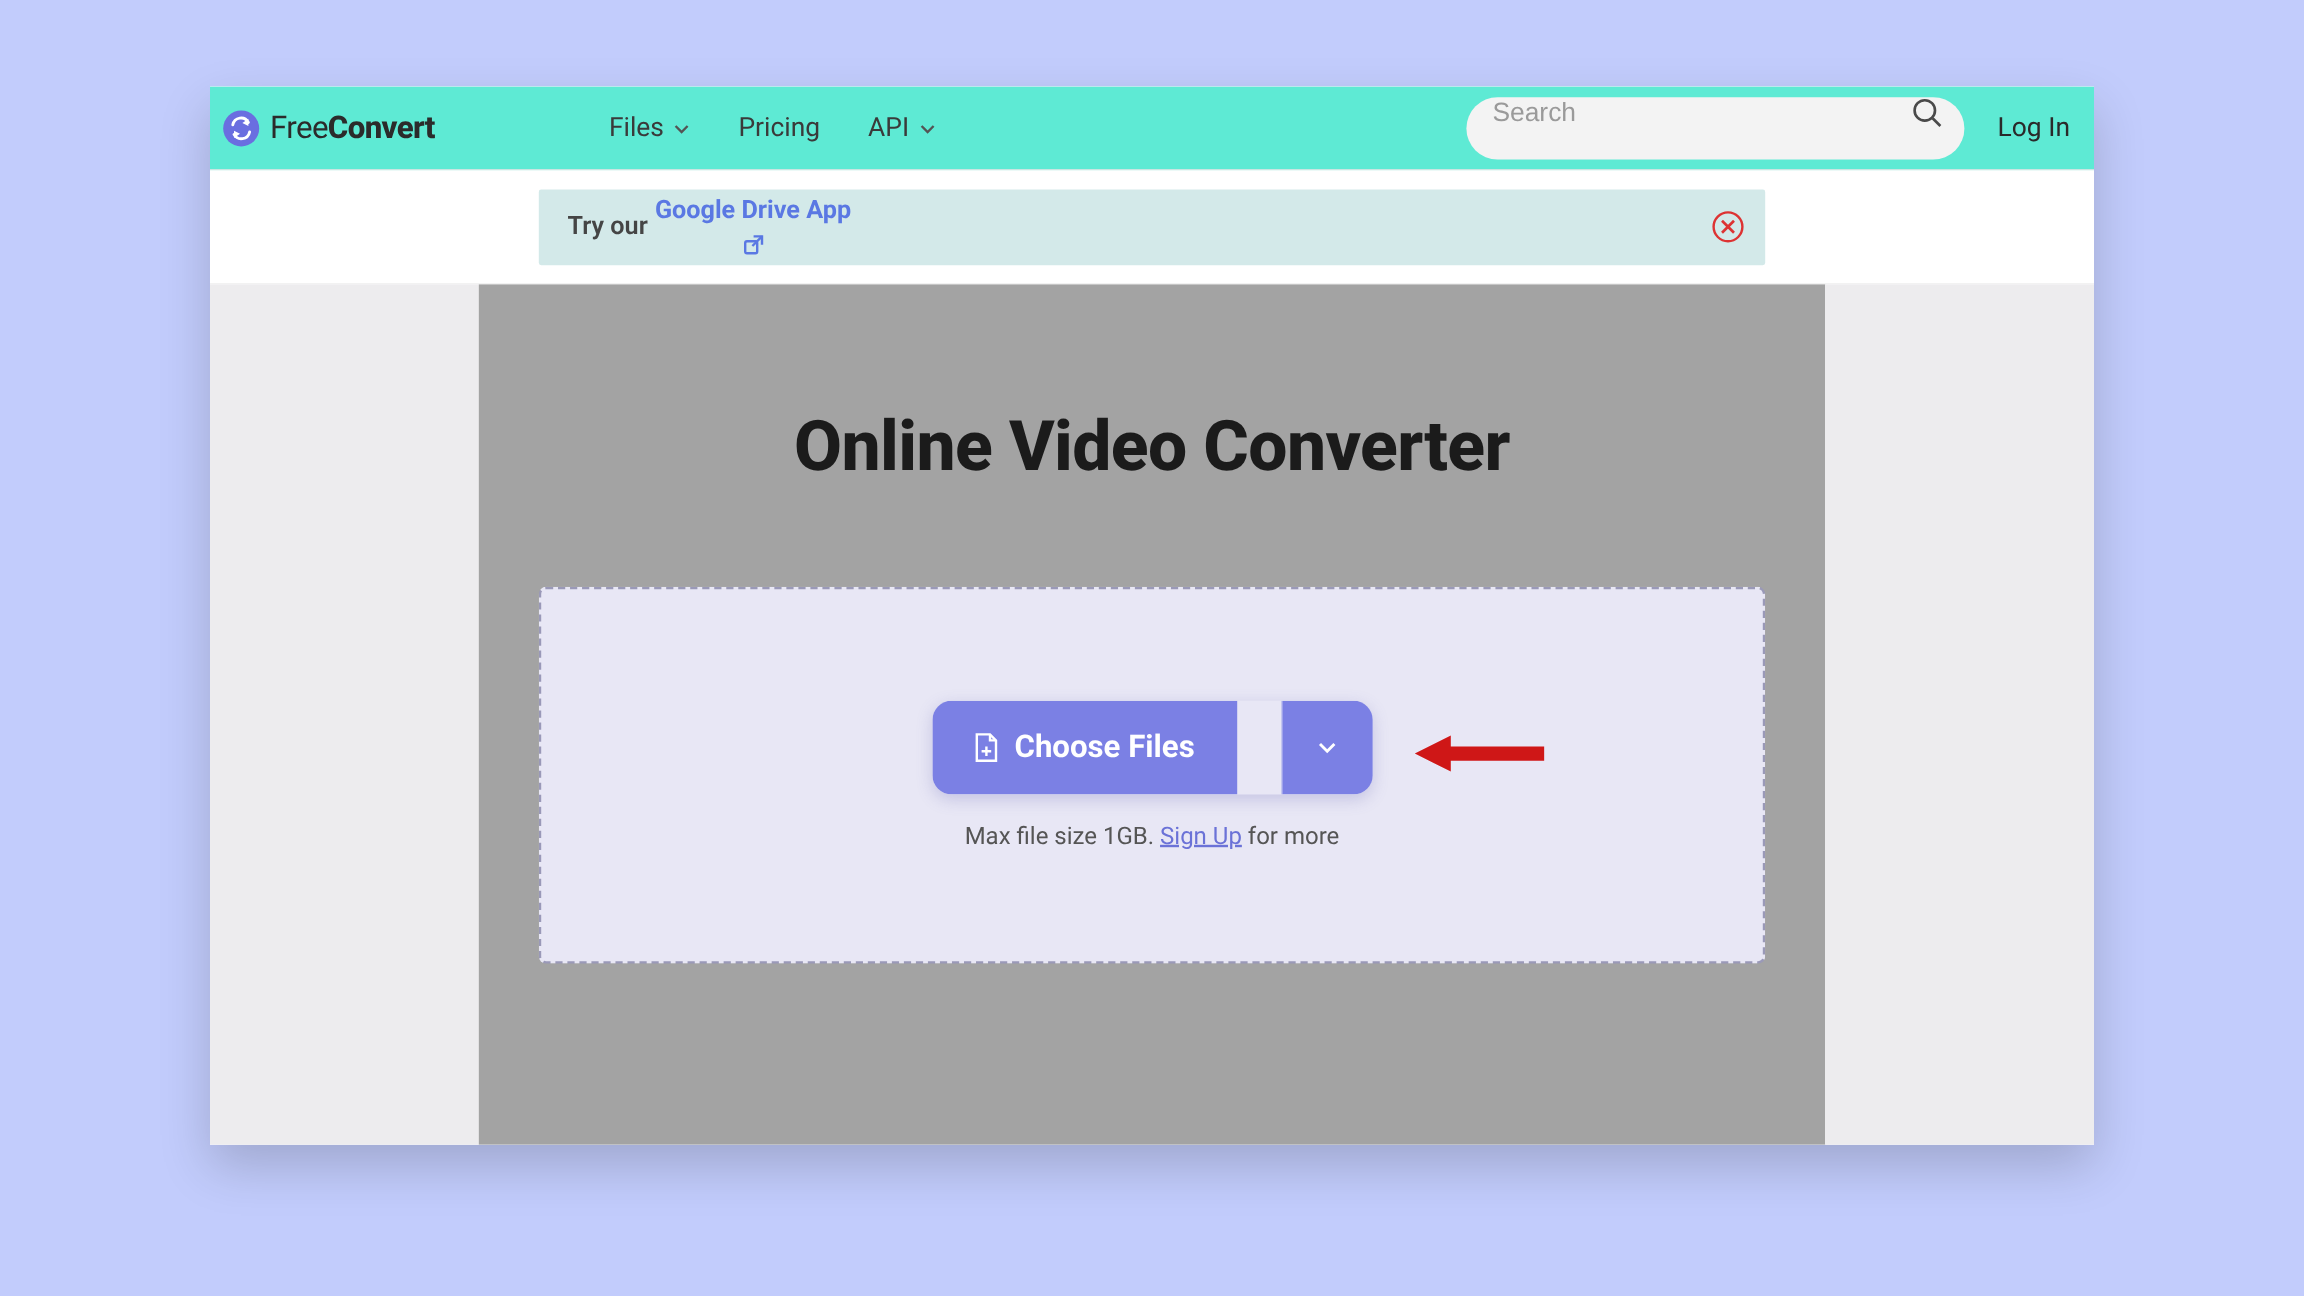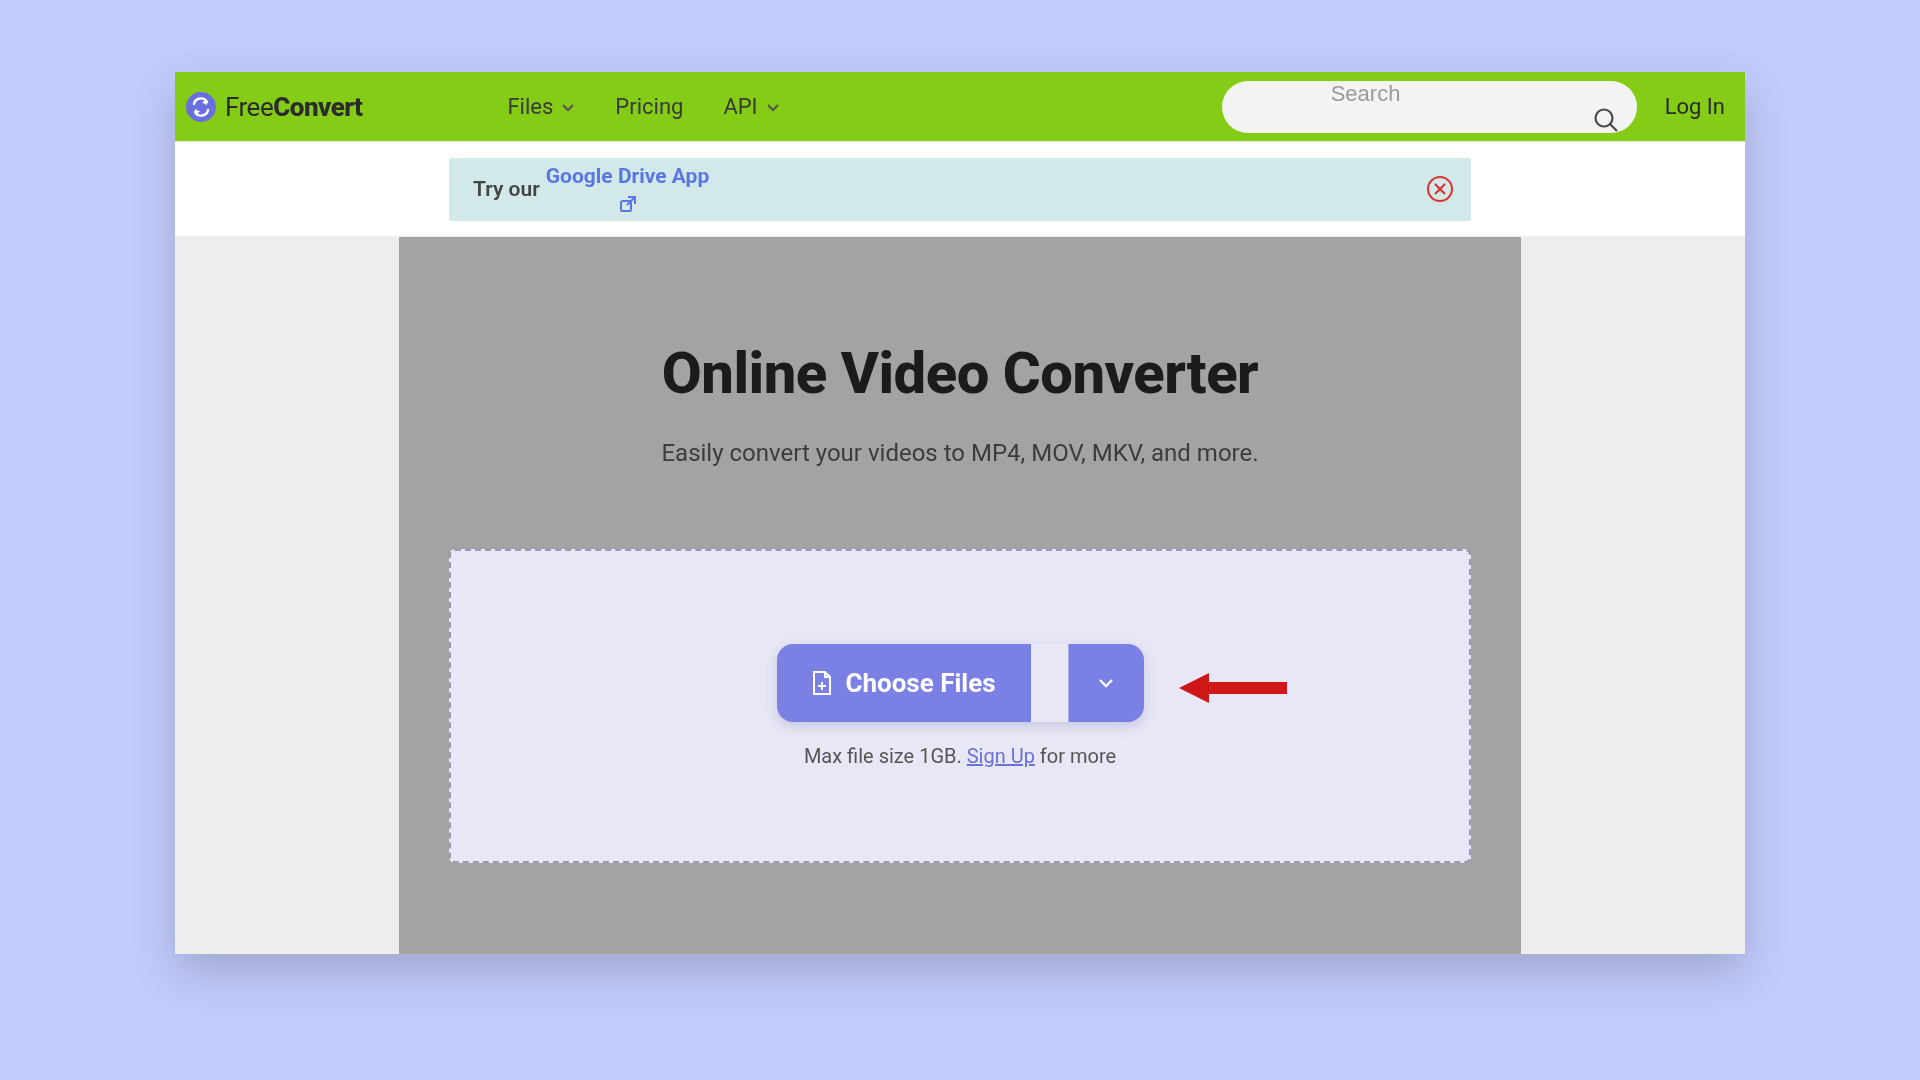--- a/index.html
+++ b/index.html
@@ -9,21 +9,21 @@
     width: 1570px;
     height: 882px;
     background: #ffffff;
     position: relative;
     box-shadow: 0 18px 40px rgba(0,0,0,0.18);
     overflow: hidden;
   }
   
   .header {
     height: 70px;
-    background: #84cc16;
+    background: #5eead4;
     border-bottom: 1px solid #e5e5e5;
     display: flex;
     align-items: center;
     padding: 0 6px 0 10px;
   }
   .logo { display: flex; align-items: center; gap: 8px; cursor: pointer; }
   .logo-mark {
     width: 32px; height: 32px;
   }
   .logo-text { font-size: 26px; font-weight: 400; color: #2b2b2b; letter-spacing: -0.5px; }
@@ -31,23 +31,22 @@
   .nav { display: flex; align-items: center; gap: 40px; margin-left: 145px; }
   .nav-item { display: flex; align-items: center; gap: 8px; font-size: 22px; color: #3a3a3a; cursor: pointer; }
   .chev-down { width: 14px; height: 14px; }
   .chev-down path { stroke: #545454; stroke-width: 2; fill: none; }
   .search-wrap {
     margin-left: auto;
     width: 415px;
     height: 52px;
     background: #f3f3f3;
     border-radius: 30px;
-    display: flex; align-items: flex-end;
+    display: flex; align-items: flex-start;
     padding: 0 18px 0 22px;
-    flex-direction: column;
   }
   .search-input {
     flex: 1; border: none; background: transparent; outline: none;
     font-size: 22px; color: #6b6b6b;
   }
   .search-input::placeholder { color: #9a9a9a; }
   .search-icon { width: 26px; height: 26px; }
   .search-icon circle, .search-icon line { stroke: #4a4a4a; stroke-width: 2.2; fill: none; }
   .login { margin-left: 28px; margin-right: 14px; font-size: 22px; color: #2a2a2a; cursor: pointer; }
   
@@ -190,21 +189,20 @@
       </div>
     </div>
   </div>
 
   <div class="body">
     <div class="side"></div>
 
     <div class="main">
       <div class="hero">
         <h1>Online Video Converter</h1>
-        <p>Easily convert your videos to MP4, MOV, MKV, and more.</p>
       </div>
 
       <div class="drop">
         <div class="choose-group">
           <div class="choose-btn">
             <svg class="file-icon" viewBox="0 0 22 26">
               <path d="M3 2 H14 L19 7 V24 H3 Z"></path>
               <path d="M14 2 V7 H19"></path>
               <line x1="11" y1="12" x2="11" y2="20"></line>
               <line x1="7" y1="16" x2="15" y2="16"></line>

